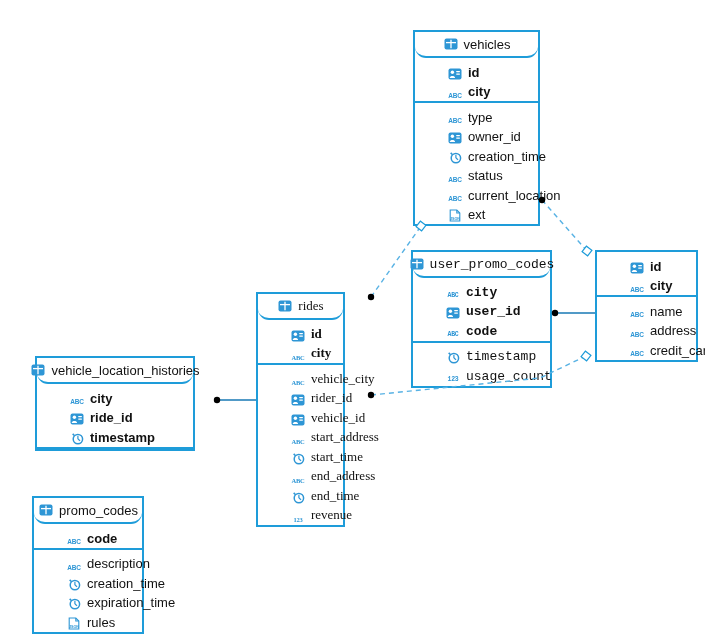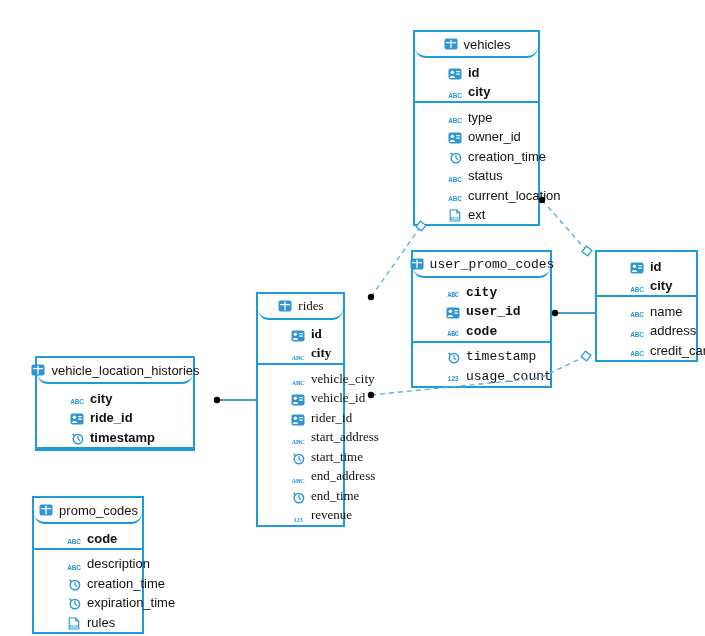--- a/index.html
+++ b/index.html
@@ -258,33 +258,33 @@
         <div class="row">
           <span class="cicon">
             <svg width="14" height="12" viewBox="0 0 14 12">
               <rect x="0.5" y="0.5" width="13" height="11" rx="2" fill="#2e96d5"></rect>
               <circle cx="4.4" cy="4.3" r="1.7" fill="#fff"></circle>
               <path d="M1.7 9.9 C1.9 7.4 6.9 7.4 7.1 9.9 Z" fill="#fff"></path>
               <rect x="8.1" y="2.9" width="3.9" height="1.3" rx="0.6" fill="#fff"></rect>
               <rect x="8.1" y="5.4" width="3.9" height="1.3" rx="0.6" fill="#fff"></rect>
             </svg>
           </span>
+          <span>rider_id</span>
+        </div>
+        <div class="row">
+          <span class="cicon">
+            <svg width="14" height="12" viewBox="0 0 14 12">
+              <rect x="0.5" y="0.5" width="13" height="11" rx="2" fill="#2e96d5"></rect>
+              <circle cx="4.4" cy="4.3" r="1.7" fill="#fff"></circle>
+              <path d="M1.7 9.9 C1.9 7.4 6.9 7.4 7.1 9.9 Z" fill="#fff"></path>
+              <rect x="8.1" y="2.9" width="3.9" height="1.3" rx="0.6" fill="#fff"></rect>
+              <rect x="8.1" y="5.4" width="3.9" height="1.3" rx="0.6" fill="#fff"></rect>
+            </svg>
+          </span>
           <span>vehicle_id</span>
-        </div>
-        <div class="row">
-          <span class="cicon">
-            <svg width="14" height="12" viewBox="0 0 14 12">
-              <rect x="0.5" y="0.5" width="13" height="11" rx="2" fill="#2e96d5"></rect>
-              <circle cx="4.4" cy="4.3" r="1.7" fill="#fff"></circle>
-              <path d="M1.7 9.9 C1.9 7.4 6.9 7.4 7.1 9.9 Z" fill="#fff"></path>
-              <rect x="8.1" y="2.9" width="3.9" height="1.3" rx="0.6" fill="#fff"></rect>
-              <rect x="8.1" y="5.4" width="3.9" height="1.3" rx="0.6" fill="#fff"></rect>
-            </svg>
-          </span>
-          <span>rider_id</span>
         </div>
         <div class="row">
           <span class="cicon">
             <span class="txticon">ABC</span>
           </span>
           <span>start_address</span>
         </div>
         <div class="row">
           <span class="cicon">
             <svg width="13" height="13" viewBox="0 0 13 13">

